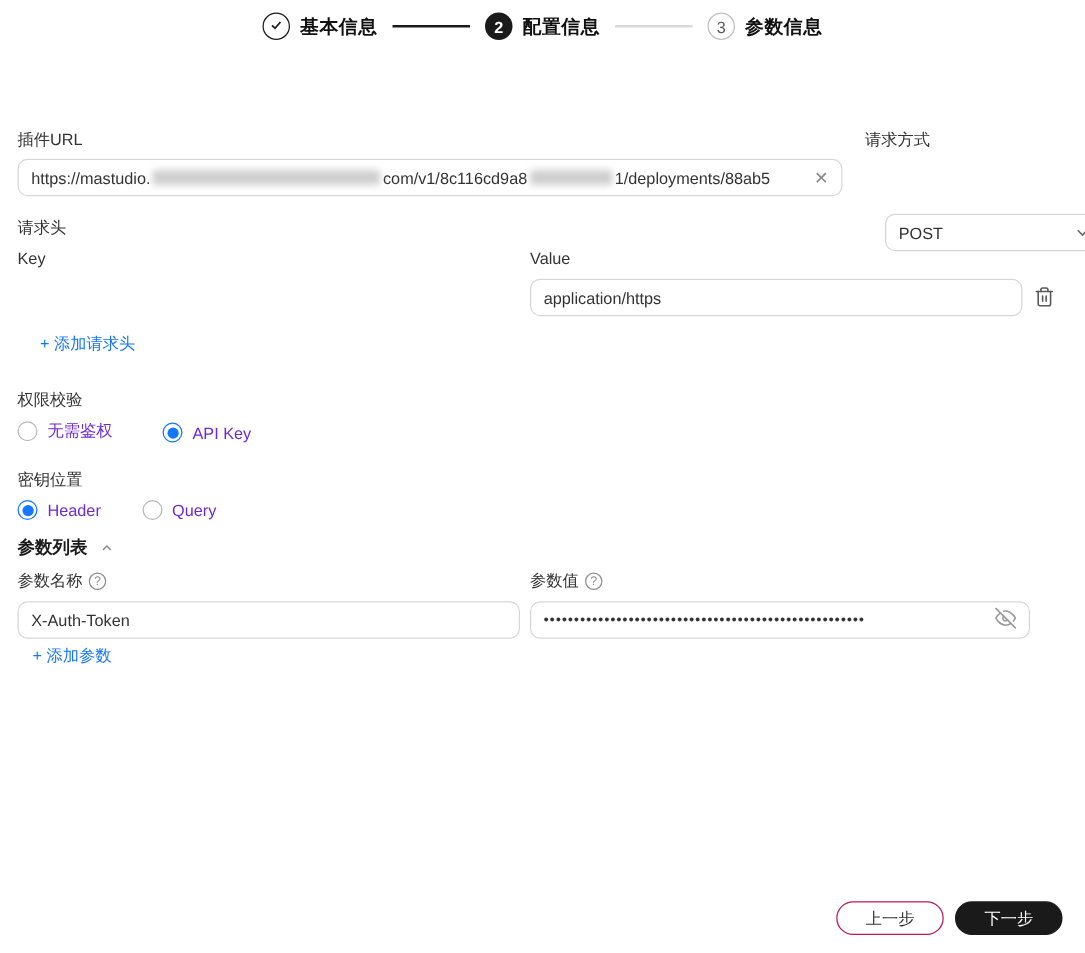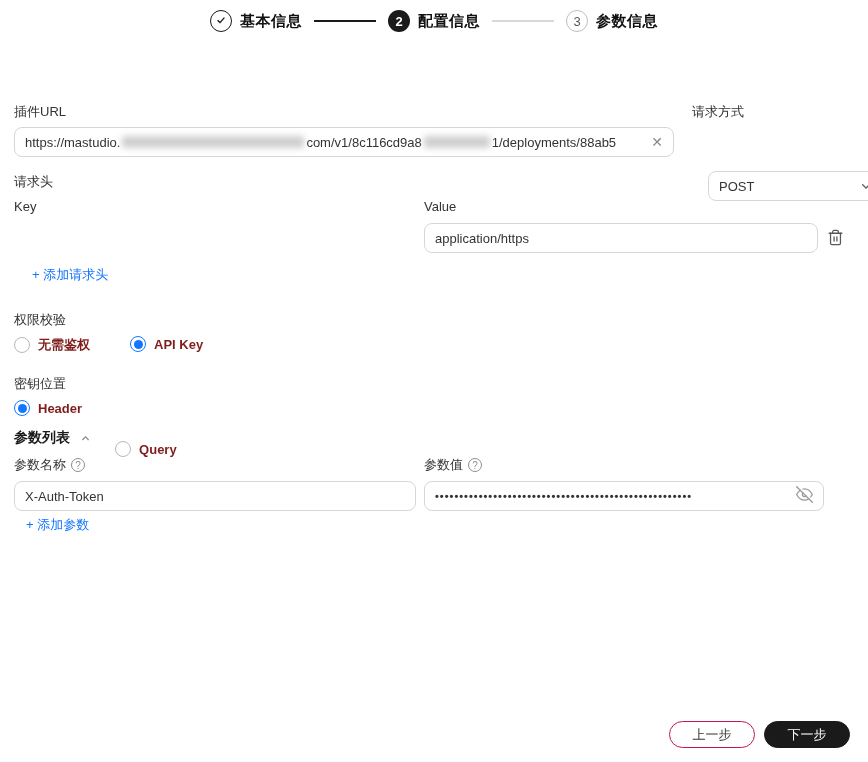--- a/index.html
+++ b/index.html
@@ -28,21 +28,21 @@
     border-radius:8px; display:flex; align-items:center; padding:0 10px;
     font-size:13px; color:#333; overflow:hidden; white-space:nowrap; }
   .blur-block { display:inline-block; height:12px; background:#cfcfcf;
     filter:blur(3px); border-radius:2px; flex:0 0 auto; margin:0 2px; }
   .clear-x { margin-left:auto; color:#8a8a8a; font-size:14px; line-height:1;
     cursor:pointer; flex:0 0 auto; padding-left:6px; background:#fff; }
   .select-chevron { margin-left:auto; display:flex; }
   .link { position:absolute; font-size:13px; color:#1476ff; cursor:pointer; }
   .icon-btn { position:absolute; background:none; border:none; cursor:pointer; display:flex; }
   
-  .radio-row { position:absolute; display:flex; align-items:flex-start; font-size:13px; color:#7f1d1d;font-weight:bold; }
+  .radio-row { position:absolute; display:flex; align-items:flex-end; font-size:13px; color:#6d28d9; }
   .radio-opt { display:flex; align-items:center; cursor:pointer; }
   .radio { width:16px; height:16px; border-radius:50%; border:1px solid #b8b8b8;
     background:#fff; position:relative; flex:0 0 auto; }
   .radio.checked { border-color:#1476ff; }
   .radio.checked::after { content:""; position:absolute; inset:2.5px; border-radius:50%; background:#1476ff; }
   .radio-label { margin-left:8px; }
   
   .section-title { position:absolute; font-size:14px; font-weight:700; color:#1a1a1a;
     display:flex; align-items:center; }
   .caret { margin-left:10px; display:flex; cursor:pointer; }
@@ -140,21 +140,21 @@
       <span class="radio-label">API Key</span>
     </div>
   </div>
 
   <div class="lbl" style="left:14px; top:375px;">密钥位置</div>
   <div class="radio-row" style="left:14px; top:400px;">
     <div class="radio-opt">
       <span class="radio checked"></span>
       <span class="radio-label">Header</span>
     </div>
-    <div class="radio-opt" style="margin-left:33px;margin-top:41px;">
+    <div class="radio-opt" style="margin-left:33px;">
       <span class="radio"></span>
       <span class="radio-label">Query</span>
     </div>
   </div>
 
   <div class="section-title" style="left:14px; top:429px;">
     <span>参数列表</span>
     <span class="caret">
       <svg width="11" height="11" viewBox="0 0 12 12">
           <path d="M2.6 7.6 6 4.2l3.4 3.4" stroke="#8a8a8a" stroke-width="1.3" fill="none"></path>

